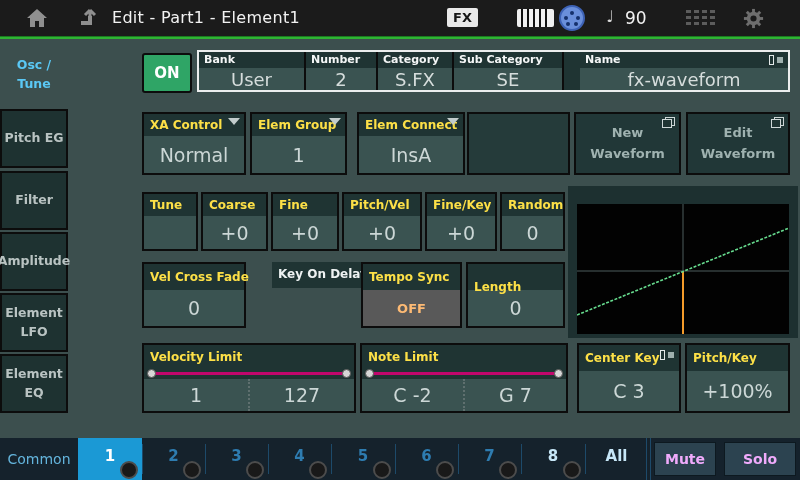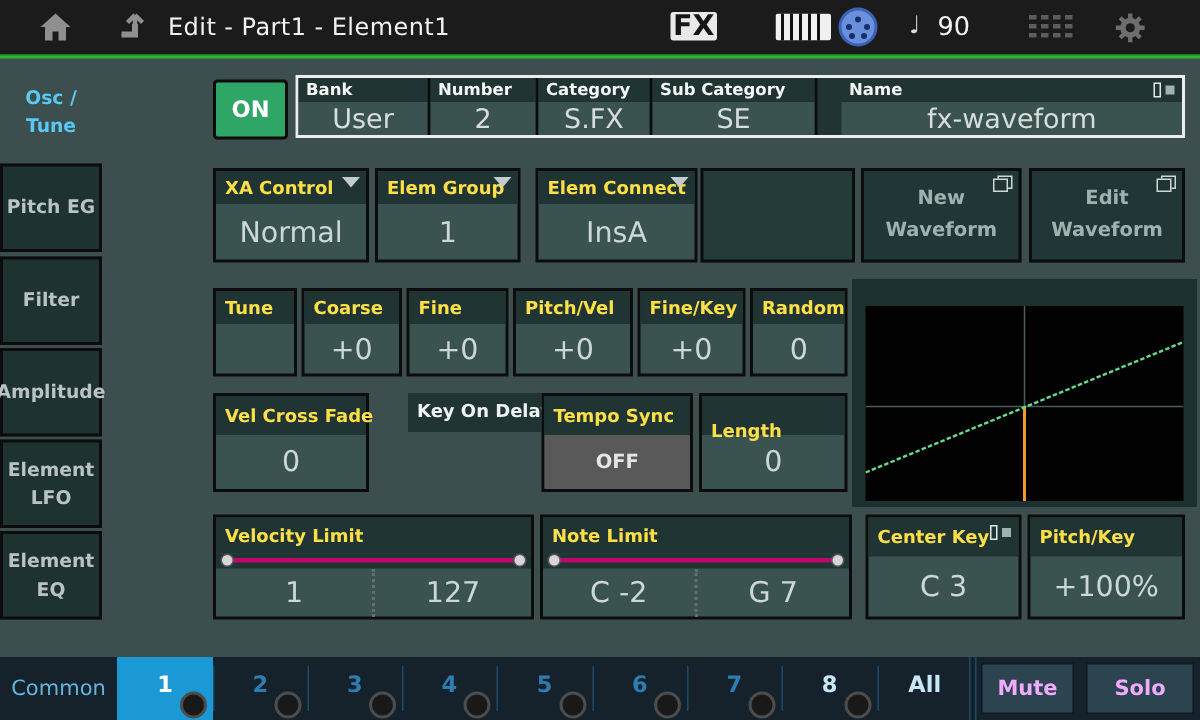--- a/index.html
+++ b/index.html
@@ -6,21 +6,21 @@
   body{width:800px;height:480px;overflow:hidden;background:#3c4f4e;
        font-family:"DejaVu Sans","Liberation Sans",sans-serif;
        -webkit-font-smoothing:antialiased;}
   .screen{position:relative;width:800px;height:480px;}
 
   
   .topbar{position:absolute;left:0;top:0;width:800px;height:36px;background:#1b1b1b;}
   .topbar .title{position:absolute;left:112px;top:8px;color:#f2f2f2;font-size:16px;letter-spacing:.3px;}
   .icon-abs{position:absolute;}
   .fx-badge{position:absolute;left:447px;top:8px;width:31px;height:19px;background:#e9e9e9;
-            border-radius:2px;color:#161616;font-size:19px;font-weight:bold;text-align:center;line-height:19px;}
+            border-radius:2px;color:#161616;font-size:13px;font-weight:bold;text-align:center;line-height:19px;}
   .kbd-icon{position:absolute;left:517px;top:9px;width:37px;height:18px;background:#f0f0f0;border-radius:2px;
             background-image:linear-gradient(90deg,transparent 0 4px,#111 4px 6px,transparent 6px 10px,#111 10px 12px,
             transparent 12px 16px,#111 16px 18px,transparent 18px 22px,#111 22px 24px,transparent 24px 28px,#111 28px 30px,transparent 30px);}
   .midi-icon{position:absolute;left:559px;top:5px;width:26px;height:26px;border-radius:50%;
              background:#6a8fdb;border:2px solid #3d62b5;box-sizing:border-box;}
   .midi-icon i{position:absolute;width:4px;height:4px;border-radius:50%;background:#15306b;}
   .note-glyph{position:absolute;left:606px;top:7px;color:#dadada;font-size:16px;}
   .tempo-val{position:absolute;left:625px;top:8px;color:#f2f2f2;font-size:17px;}
   .green-strip{position:absolute;left:0;top:36px;width:800px;height:3px;background:#2eb433;border-top:1px solid #1c7a20;box-sizing:border-box;}
 
@@ -64,21 +64,21 @@
   .limit-cell .lbl{height:24px;}
   .slider{position:relative;height:10px;background:#1f3433;}
   .slider .track{position:absolute;left:8px;right:8px;top:3px;height:3px;background:#c1066c;}
   .slider .dot{position:absolute;top:0px;width:9px;height:9px;border-radius:50%;background:#d6d6d6;border:1px solid #555;box-sizing:border-box;}
   .slider .dot.l{left:3px;} .slider .dot.r{right:3px;}
   .limit-vals{flex:1;display:flex;}
   .limit-vals .half{flex:1;display:flex;align-items:center;justify-content:center;color:#ccd7d6;font-size:19px;}
   .limit-vals .half.hi{border-left:2px dotted #5f706f;}
 
   .off-btn{flex:1;margin:0;background:#595959;display:flex;align-items:center;justify-content:center;
-           color:#e5e5e5;font-size:13px;font-weight:bold;cursor:pointer;}
+           color:#fdba74;font-size:13px;font-weight:bold;cursor:pointer;}
   .kod-label{position:absolute;left:272px;top:262px;width:89px;height:26px;background:#1f3433;
              color:#eef2f2;font-size:12px;font-weight:bold;padding:5px 0 0 6px;box-sizing:border-box;white-space:nowrap;}
 
   
   .graph-panel{position:absolute;left:568px;top:186px;width:230px;height:152px;background:#1d3030;}
   .graph-plot{position:absolute;left:9px;top:18px;width:212px;height:130px;background:#020202;}
 
   
   .bottombar{position:absolute;left:0;top:438px;width:800px;height:42px;background:#15222c;}
   .btab{position:absolute;top:0;height:42px;display:flex;align-items:flex-start;justify-content:center;
@@ -166,21 +166,21 @@
 LFO</span>
   </div>
   <div class="side-item" style="top:354px">
     <span>Element
 EQ</span>
   </div>
 
   <div class="on-btn">ON</div>
 
   <div class="hdr-block">
-    <div class="hdr-field" style="width:88px">
+    <div class="hdr-field" style="width:107px">
       <div class="hl">Bank</div>
       <div class="hv">User</div>
     </div>
     <div class="hdr-field" style="width:72px">
       <div class="hl">Number</div>
       <div class="hv">2</div>
     </div>
     <div class="hdr-field" style="width:76px">
       <div class="hl">Category</div>
       <div class="hv">S.FX</div>

